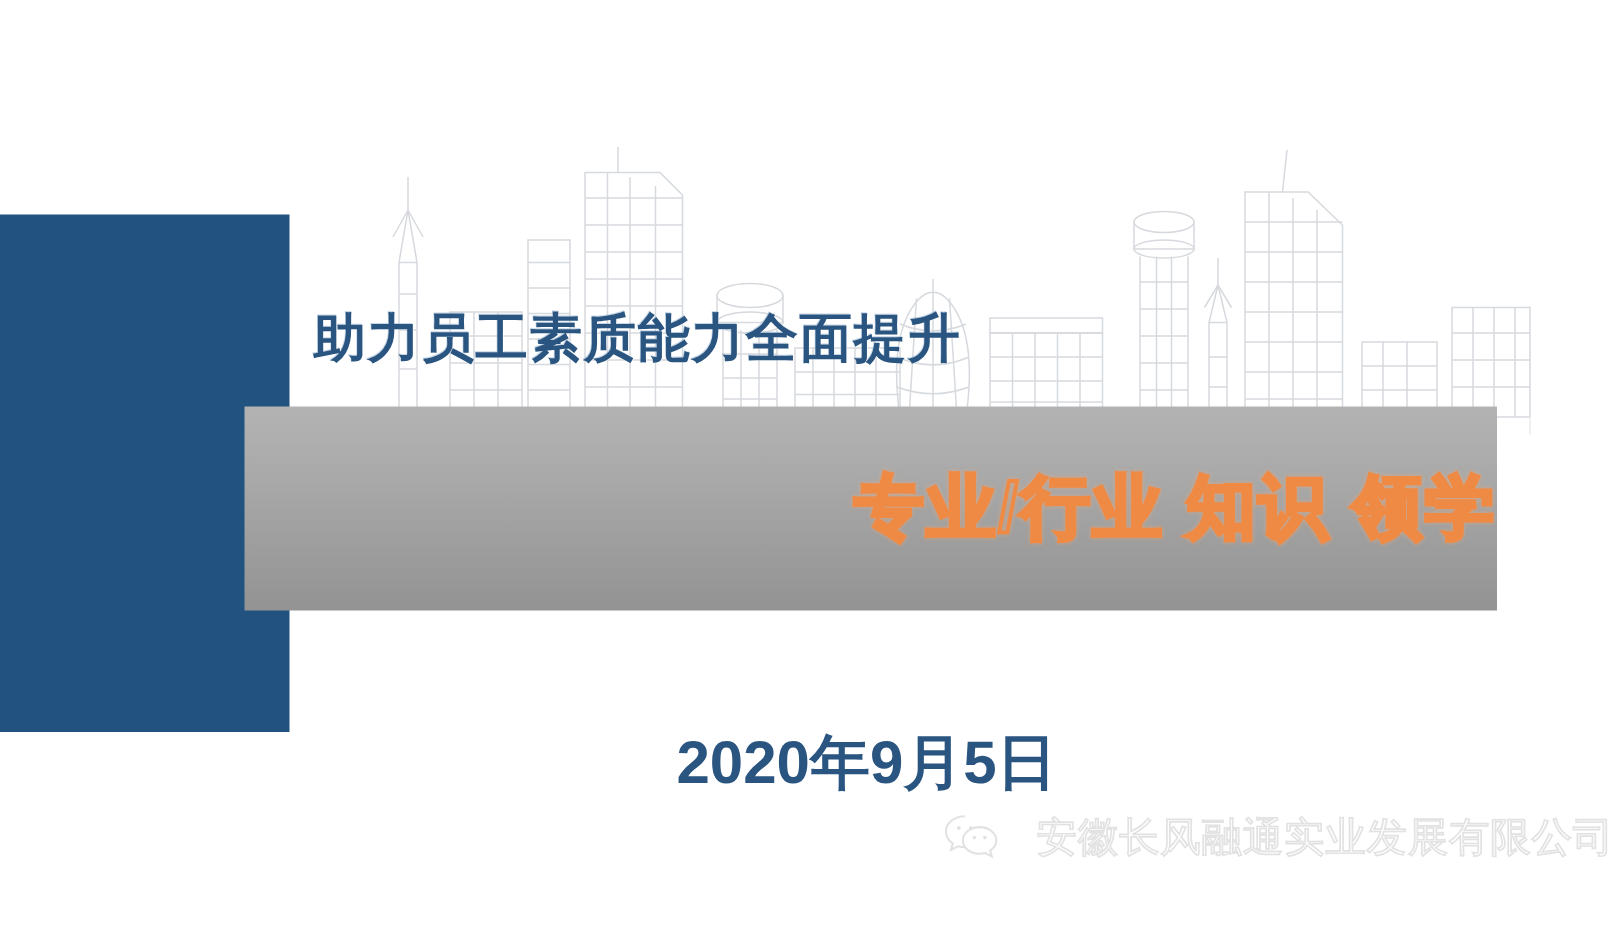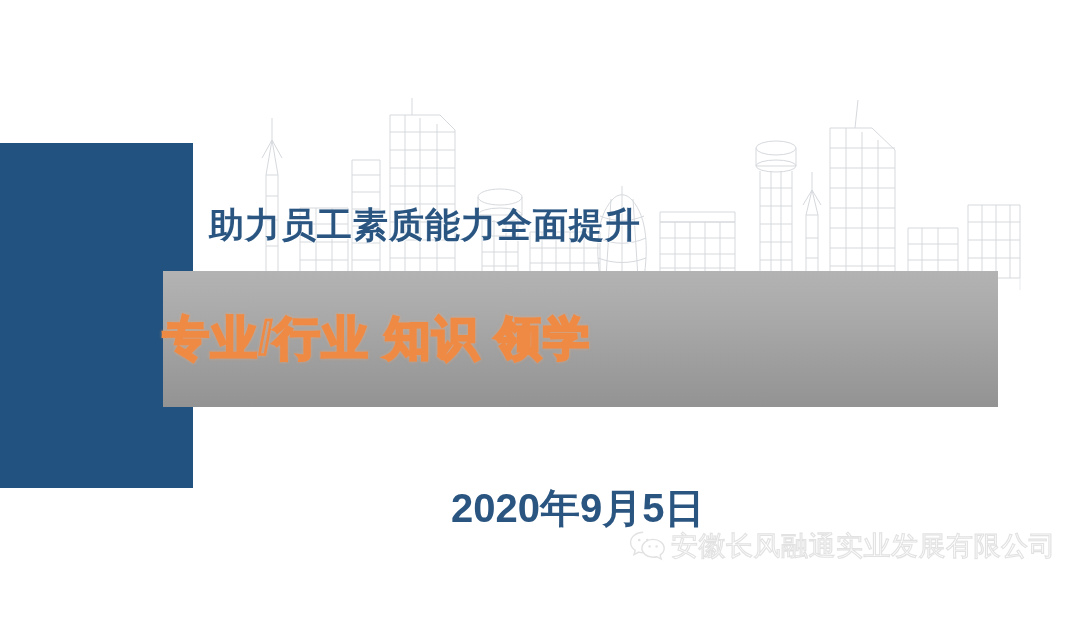--- a/index.html
+++ b/index.html
@@ -46,21 +46,21 @@
   
   #gray-banner {
     position: absolute;
     left: 163px;
     top: 271px;
     width: 835px;
     height: 136px;
     background: linear-gradient(to bottom, #b3b3b3 0%, #a9a9a9 35%, #9d9d9d 70%, #939393 100%);
     display: flex;
     align-items: center;
-    justify-content: flex-start;
+    justify-content: flex-end;
   }
 
   
   #heading {
     position: absolute;
     left: 209px;
     top: 202px;
     font-size: 35px;
     font-weight: bold;
     letter-spacing: 1px;
@@ -93,24 +93,24 @@
     letter-spacing: 0px;
     color: #2a5580;
     white-space: nowrap;
     text-shadow: 0.5px 0.5px 0 rgba(255,255,255,0.7);
   }
 
   
   #footer {
     position: absolute;
     left: 628px;
-    top: 528px;
+    top: 540px;
     display: flex;
     align-items: center;
-    gap: 3px;
+    gap: 23px;
     white-space: nowrap;
   }
   #wechat-icon { width: 40px; height: 34px; display: block; }
   #footer-text {
     font-size: 27px;
     color: transparent;
     -webkit-text-stroke: 1.1px #e2e2e2;
     text-stroke: 1.1px #e2e2e2;
     letter-spacing: 0.5px;
   }

